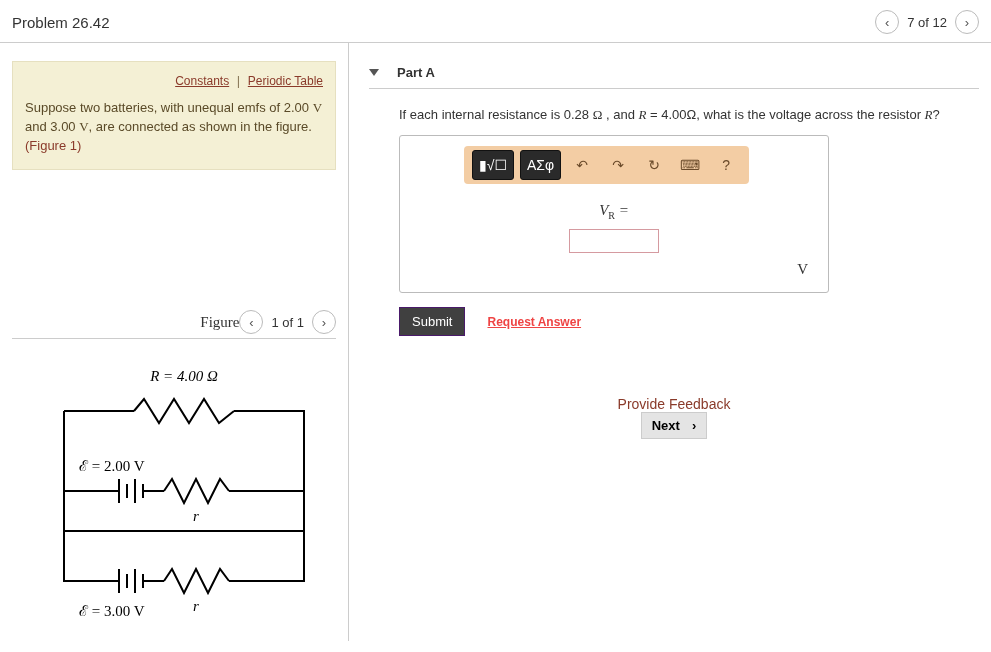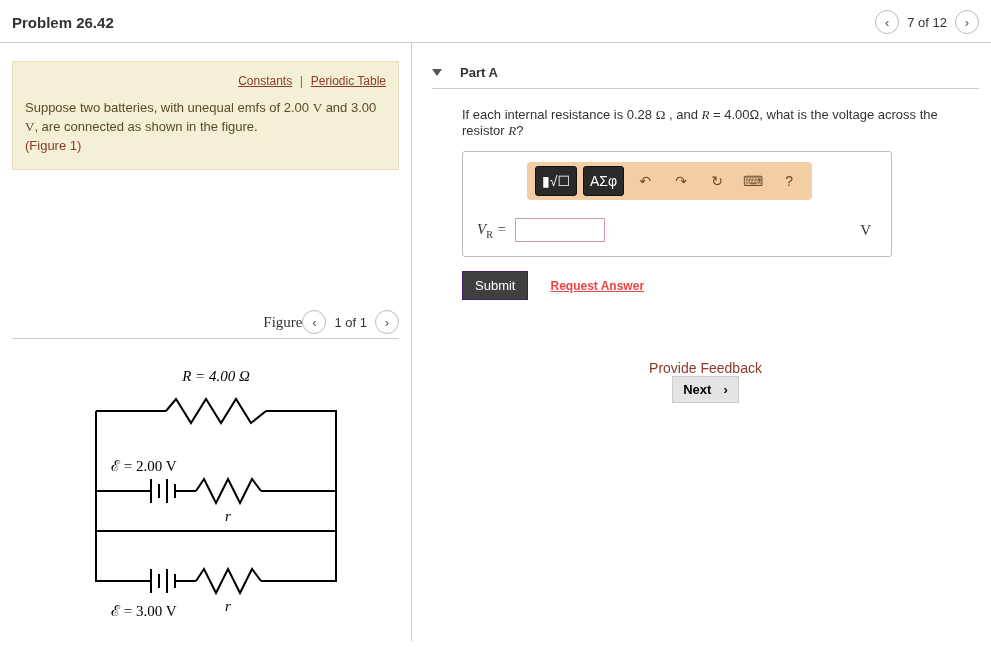--- a/index.html
+++ b/index.html
@@ -12,21 +12,21 @@
     width: 991px;
   }
   .header {
     display: flex;
     justify-content: space-between;
     align-items: center;
     padding: 10px 12px 8px 12px;
     border-bottom: 1px solid #ccc;
   }
   .header-title {
-    font-weight: bold;
+    font-weight: normal;
     font-size: 15px;
     font-family: Arial, sans-serif;
   }
   .nav-group {
     display: flex;
     align-items: center;
     gap: 8px;
     font-size: 13px;
   }
   .circle-btn {
@@ -40,21 +40,21 @@
     background: #fff;
     font-size: 13px;
     color: #555;
     cursor: pointer;
     user-select: none;
   }
   .main {
     display: flex;
   }
   .left-col {
-    width: 412px;
+    width: 349px;
     padding: 18px 12px 10px 12px;
     border-right: 1px solid #ccc;
   }
   .right-col {
     flex: 1;
     padding: 18px 12px 10px 20px;
   }
   .info-box {
     background: #f4f0d5;
     border: 1px solid #e6e0c0;
@@ -149,20 +149,21 @@
     cursor: pointer;
     user-select: none;
   }
   .tb-dark { background: #2a2a2a; padding: 0 6px; border:1px solid #111;}
   .tb-plain { color: #6a4a2a; background: transparent; }
   .answer-row {
     display: flex;
     align-items: center;
     margin-top: 18px;
     gap: 8px;
+    flex-direction: column;
   }
   .answer-label {
     font-family: 'Times New Roman', serif;
     font-style: italic;
     font-size: 15px;
   }
   .answer-label sub { font-size: 10px; font-style: normal; }
   .answer-input {
     width: 90px;
     height: 24px;

